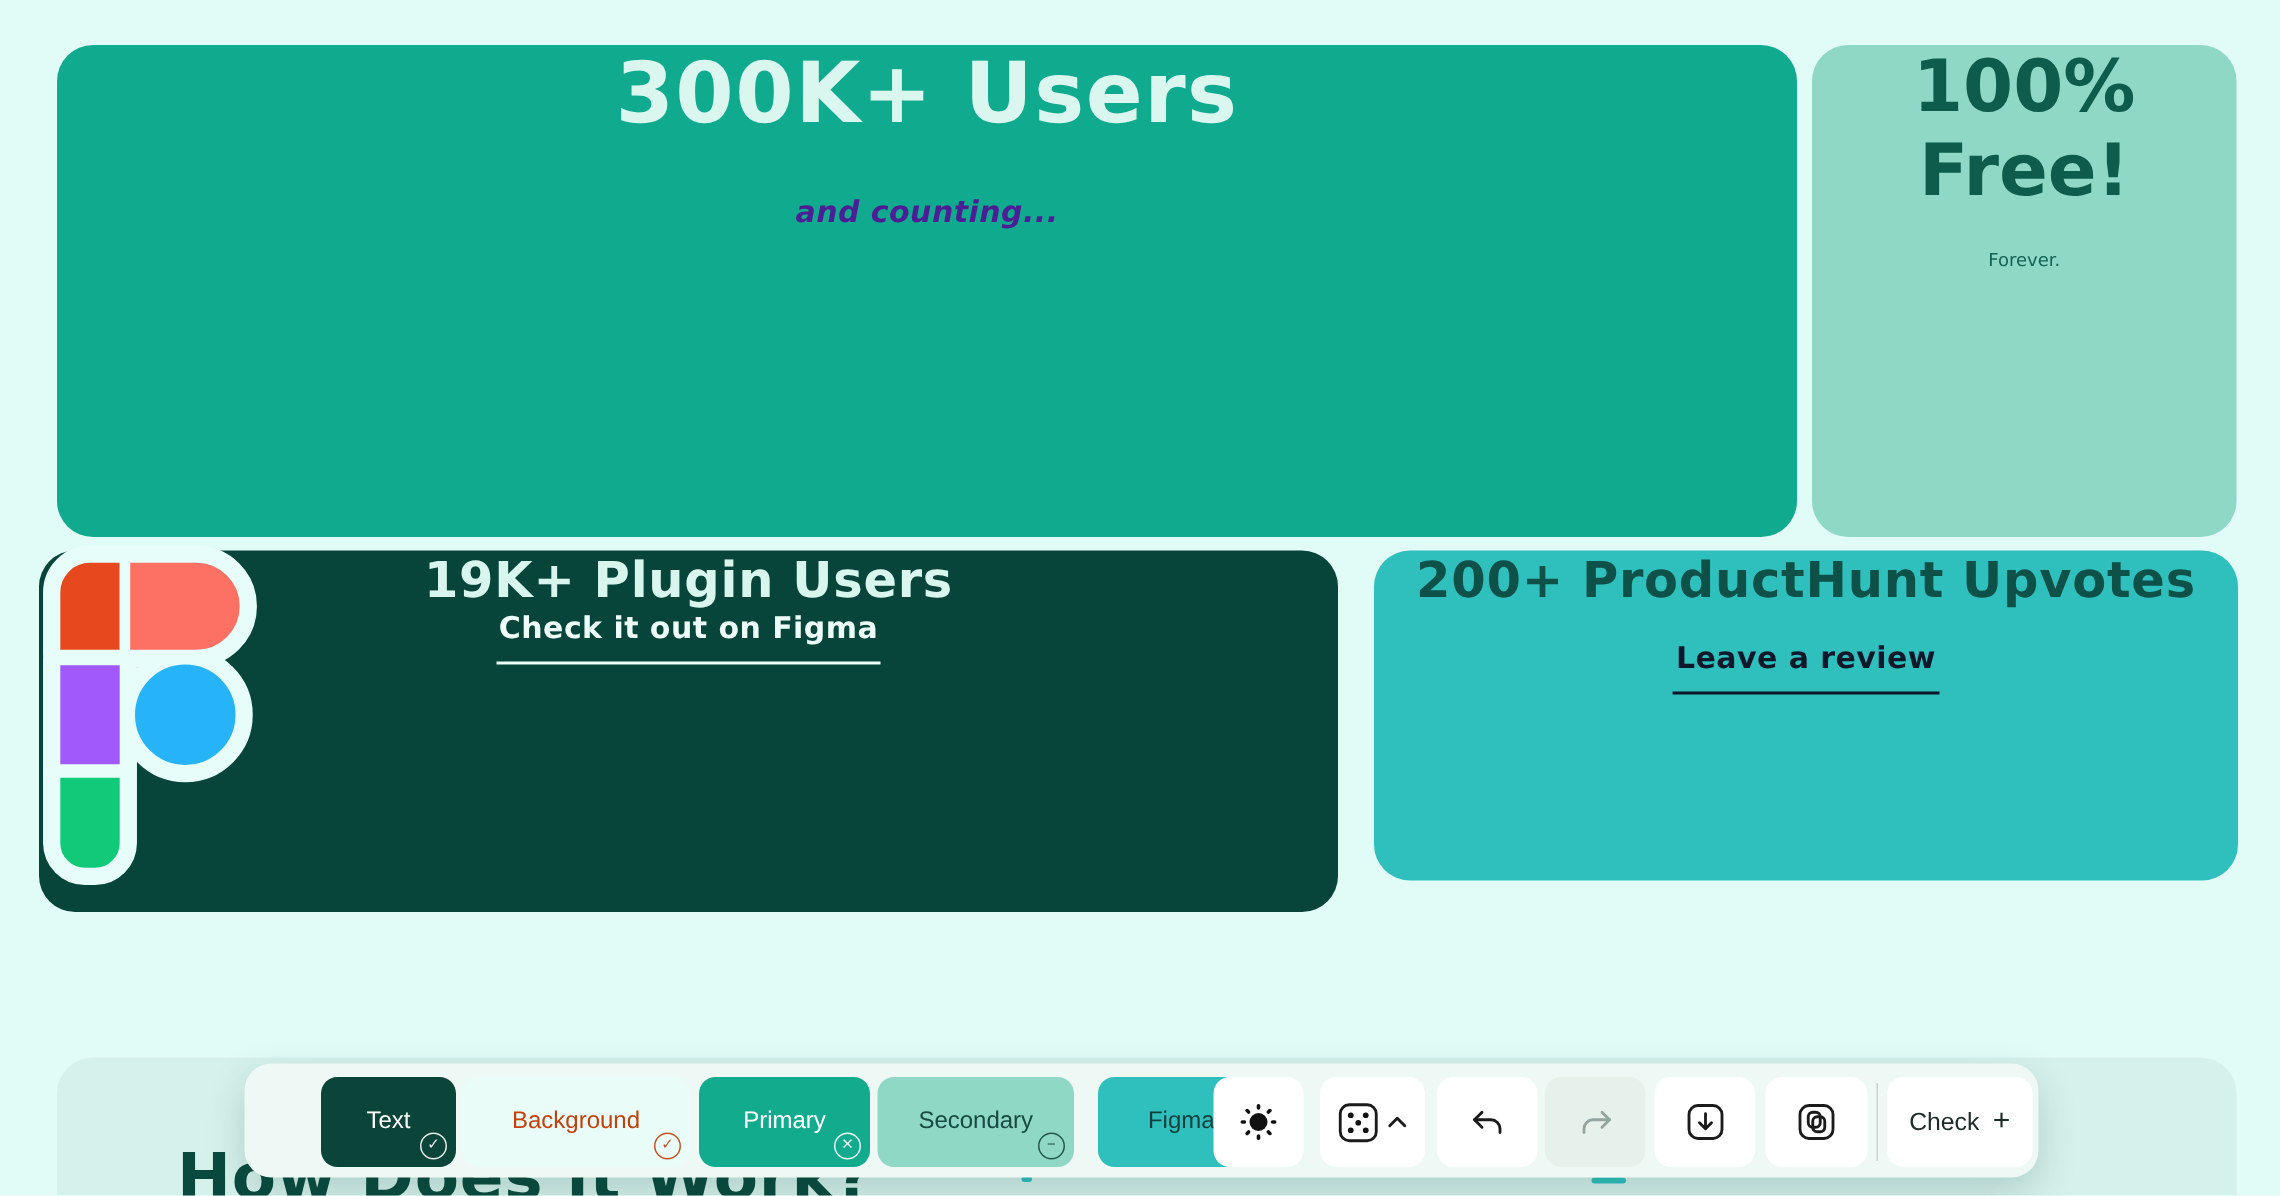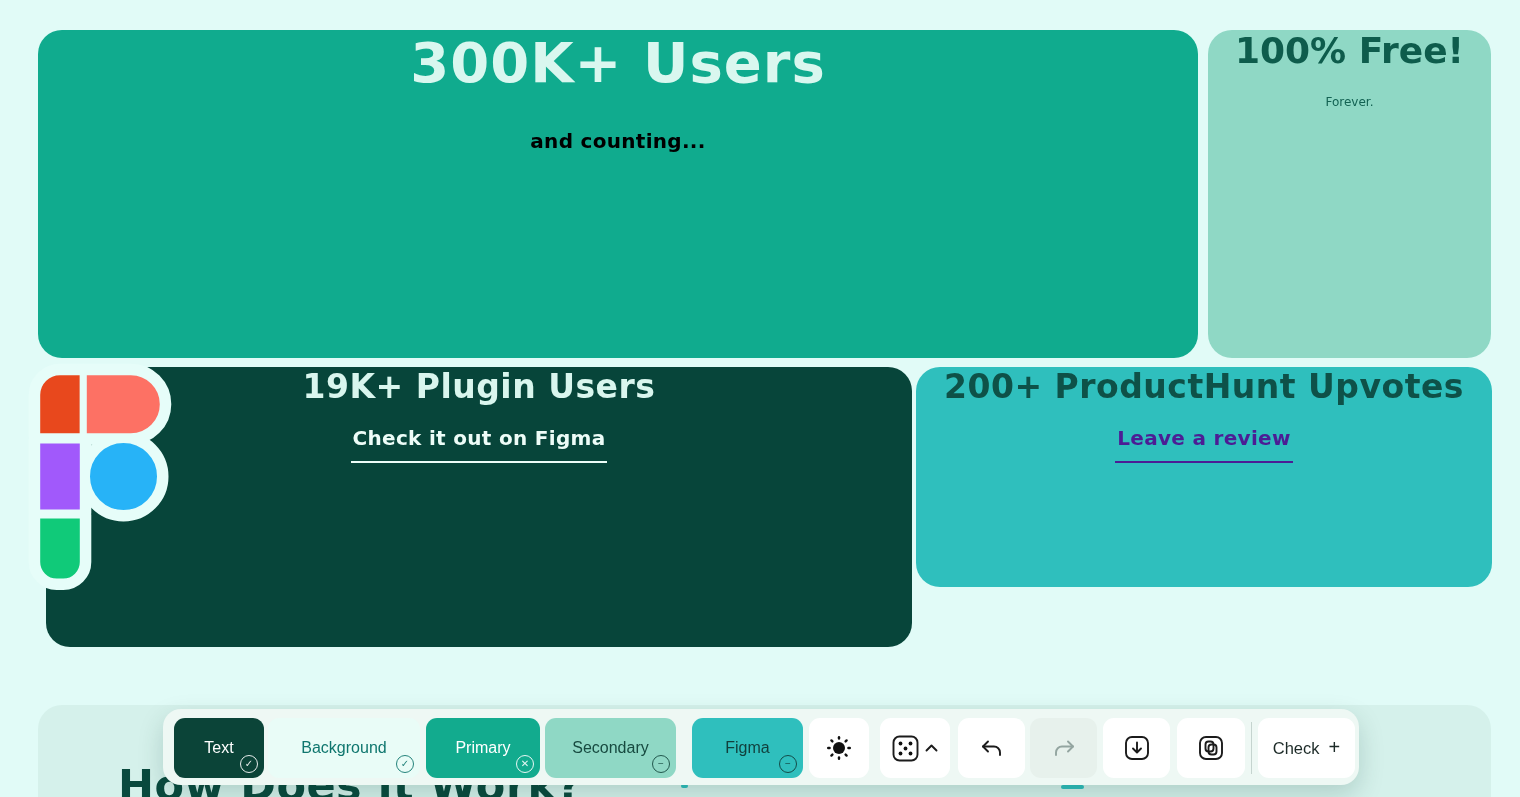--- a/index.html
+++ b/index.html
@@ -4,46 +4,46 @@
 <style>
   * { margin:0; padding:0; box-sizing:border-box; }
   html,body { width:1520px; height:797px; }
   body { font-family:"DejaVu Sans", sans-serif; }
   .page { position:relative; width:1520px; height:797px; background:#e1fbf7; overflow:hidden; }
 
   
   .card { position:absolute; border-radius:24px; display:flex; flex-direction:column; align-items:center; justify-content:flex-start; text-align:center; }
   .card-users { left:38px; top:30px; width:1160px; height:328px; gap:34px; }
   .card-free  { left:1208px; top:30px; width:283px; height:328px; gap:24px; }
-  .card-plugin { left:46px; top:367px; width:866px; height:280px; gap:20px; }
+  .card-plugin { left:26px; top:367px; width:866px; height:241px; }
   .card-ph { left:916px; top:367px; width:576px; height:220px; gap:20px; }
 
   .title-xl { font-size:56px; font-weight:bold; letter-spacing:1px; }
-  .title-lg { font-size:36px; font-weight:bold; }
+  .title-lg { font-size:48px; font-weight:bold; }
   .title-md { font-size:33px; font-weight:bold; letter-spacing:0.5px; }
   .sub-sm { font-size:20px; font-weight:600; letter-spacing:0.3px; }
   .sub-plain { font-size:12px; font-weight:500; }
   .card-link { font-size:20px; font-weight:600; padding:0 2px 11px 2px; border-bottom:2px solid currentColor; cursor:pointer; letter-spacing:0.3px; }
 
   
   .figma-logo { position:absolute; left:30px; top:362px; overflow:visible; z-index:3; }
   .figma-blob { fill:#e6fdf9; stroke:#e6fdf9; stroke-width:16; stroke-linejoin:round; }
   .figma-shape { stroke:#e6fdf9; stroke-width:7; stroke-linejoin:round; }
 
   
   .section-card { position:absolute; left:38px; top:705px; width:1453px; height:92px; border-radius:24px 24px 0 0; }
   .section-heading { position:absolute; left:118px; top:760px; font-size:43px; font-weight:bold; letter-spacing:0.5px; white-space:nowrap; }
   .peek-dash { position:absolute; height:4px; border-radius:2px; }
   .peek-dash.d1 { left:681px; top:784px; width:7px; }
   .peek-dash.d2 { left:1061px; top:785px; width:23px; }
 
   
   .toolbar { position:absolute; left:163px; top:709px; width:1196px; height:76px; border-radius:18px; box-shadow:0 10px 26px rgba(10,61,51,0.18); z-index:5; }
   .tb-btn { position:absolute; top:718px; height:60px; border:none; border-radius:11px; cursor:pointer; font-family:"Liberation Sans", sans-serif; font-size:16px; display:flex; align-items:center; justify-content:center; z-index:6; padding:0; }
-  .color-btn { font-weight:500; }
+  .color-btn { font-weight:500;margin-left:40px; }
   .status-circle { position:absolute; right:6px; bottom:5px; width:18px; height:18px; border:1.4px solid currentColor; border-radius:50%; font-size:10px; line-height:15px; text-align:center; opacity:0.9; font-weight:400; }
   .btn-text { left:174px; width:90px; }
   .btn-background { left:268px; width:152px; }
   .btn-primary { left:426px; width:114px; }
   .btn-secondary { left:545px; width:131px; }
   .btn-accent { left:692px; width:111px; }
   .btn-sun { left:809px; width:60px; background:#fff; }
   .btn-dice { left:880px; width:70px; background:#fff; gap:6px; }
   .btn-undo { left:958px; width:67px; background:#fff; }
   .btn-redo { left:1030px; width:67px; background:#e7f1ec; cursor:default; }
@@ -55,36 +55,36 @@
   .ic { stroke:#1b1b1b; fill:none; stroke-width:1.9; stroke-linecap:round; stroke-linejoin:round; }
   .ic-gray { stroke:#93a5a0; }
 </style>
 </head>
 <body>
 
 <div class="page" style="background: rgb(225, 251, 247);">
 
   <div class="card card-users" style="background: rgb(16, 171, 142);">
     <div class="title-xl" style="color: rgb(217, 247, 239);">300K+ Users</div>
-    <div class="sub-sm" style="color: #000000;">and counting...</div>
+    <div class="sub-sm" style="color: #4c1d95; font-style: italic;">and counting...</div>
   </div>
 
   <div class="card card-free" style="background: rgb(143, 216, 197);">
     <div class="title-lg" style="color: rgb(14, 92, 76);">100% Free!</div>
     <div class="sub-plain" style="color: rgb(19, 98, 83);">Forever.</div>
   </div>
 
   <div class="card card-plugin" style="background: rgb(7, 69, 58);">
     <div class="title-md" style="color: rgb(217, 246, 238);">19K+ Plugin Users</div>
     <a class="card-link" style="color: rgb(237, 253, 248);">Check it out on Figma</a>
   </div>
 
   <div class="card card-ph" style="background: rgb(47, 191, 189);">
     <div class="title-md" style="color: rgb(14, 81, 72);">200+ ProductHunt Upvotes</div>
-    <a class="card-link" style="color: #4c1d95;">Leave a review</a>
+    <a class="card-link" style="color: #0f172a;">Leave a review</a>
   </div>
 
   <svg class="figma-logo" width="160" height="236" viewBox="0 0 160 236">
     <g>
       <path class="figma-blob" d="M30 9.7 H53.3 V74.7 H6.7 V33 A23.3 23.3 0 0 1 30 9.7 Z"></path>
       <path class="figma-blob" d="M53.3 9.7 H100.8 A32.5 32.5 0 0 1 100.8 74.7 H53.3 Z"></path>
       <path class="figma-blob" d="M6.7 78 H53.3 V151 H6.7 Z"></path>
       <circle class="figma-blob" cx="93.5" cy="114.5" r="37"></circle>
       <path class="figma-blob" d="M6.7 153 H53.3 V200 A20 20 0 0 1 33.3 220 H26.7 A20 20 0 0 1 6.7 200 Z"></path>
     </g>
@@ -100,21 +100,21 @@
   <div class="peek-dash d1" style="background: rgb(47, 191, 189);"></div>
   <div class="peek-dash d2" style="background: rgb(47, 191, 189);"></div>
 
   <div class="toolbar" style="background: rgb(238, 248, 244);"></div>
 
   <button class="tb-btn color-btn btn-text" style="background: rgb(11, 68, 56); color: rgb(255, 255, 255);">
     <span>Text</span>
     <span class="status-circle">✓</span>
   </button>
 
-  <button class="tb-btn color-btn btn-background" style="background: rgb(233, 252, 247); color: #0f766e;">
+  <button class="tb-btn color-btn btn-background" style="background: rgb(233, 252, 247); color: #c2410c;">
     <span>Background</span>
     <span class="status-circle">✓</span>
   </button>
 
   <button class="tb-btn color-btn btn-primary" style="background: rgb(18, 171, 142); color: rgb(255, 255, 255);">
     <span>Primary</span>
     <span class="status-circle">✕</span>
   </button>
 
   <button class="tb-btn color-btn btn-secondary" style="background: rgb(143, 216, 197); color: rgb(23, 74, 64);">

